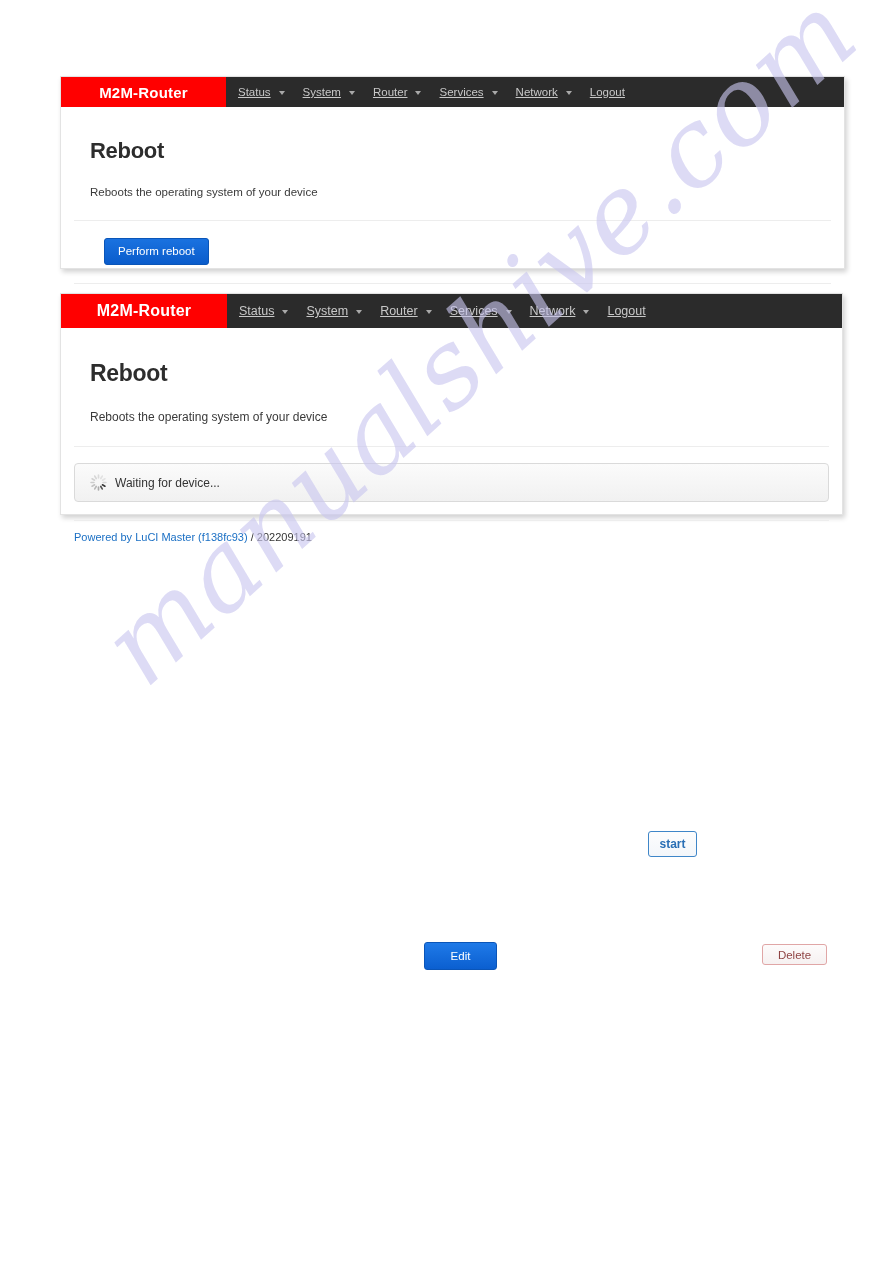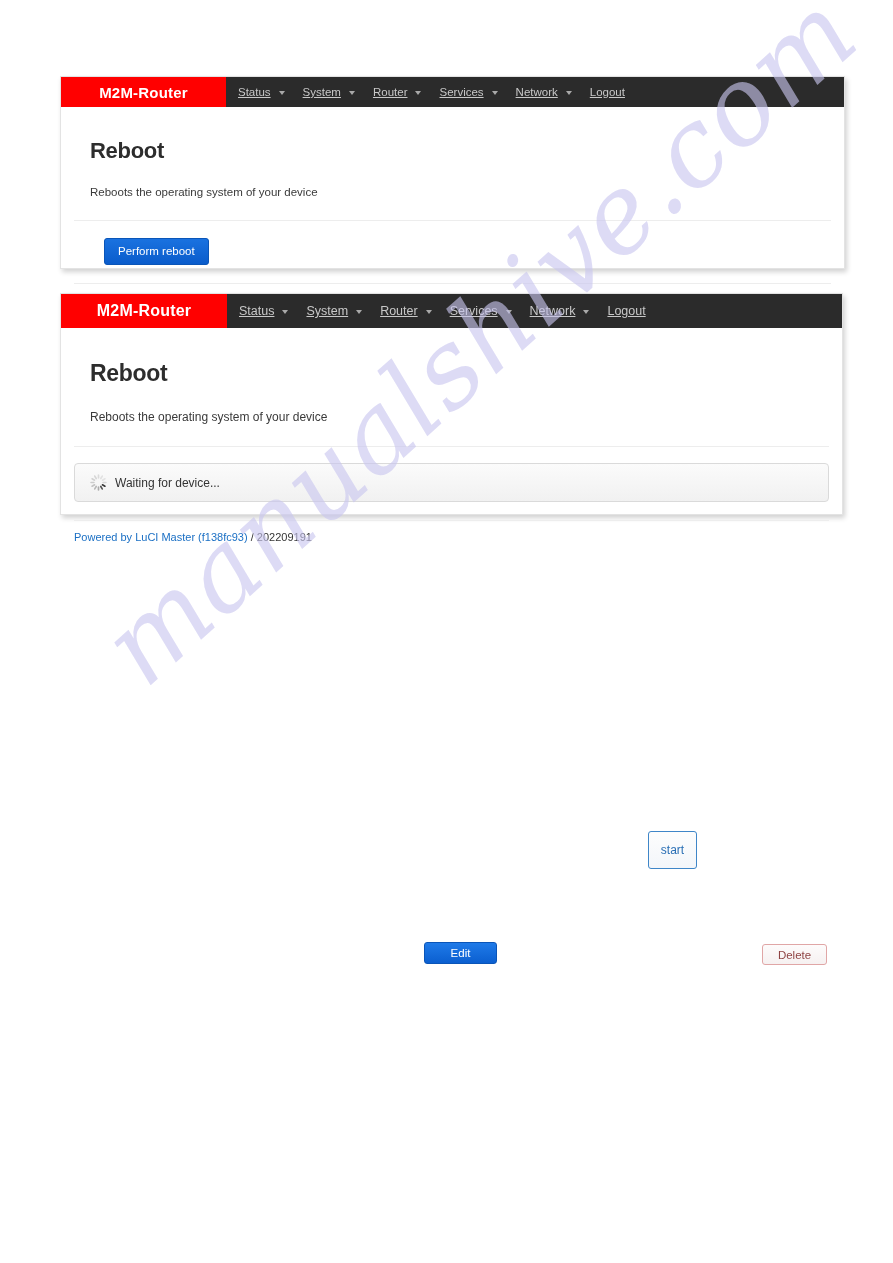--- a/index.html
+++ b/index.html
@@ -176,33 +176,34 @@
   #panel-bottom .page-subtitle { font-size: 12px; padding-top: 7px; }
   #panel-bottom .rule.r1 { margin-top: 22px; }
   #panel-bottom .waiting-box { height: 39px; margin-top: 16px; font-size: 12px; }
   #panel-bottom .rule.r2 { margin-top: 18px; }
   #panel-bottom .footer { font-size: 11px; padding-top: 10px; }
 
   
   .loose { position: absolute; z-index: 4; }
   #btn-start {
     left: 648px; top: 831px;
-    width: 49px; height: 38px;
+    width: 49px; height: 26px;
     box-sizing: border-box;
     background-image: linear-gradient(#fdfdfd, #f3f6fa);
     border: 1px solid #3f86c8;
     border-radius: 3px;
     color: #2a6fb5;
     font-size: 12px;
     display: flex; align-items: center; justify-content: center;
     cursor: pointer;
+    font-weight: bold;
   }
   #btn-edit {
     left: 424px; top: 942px;
-    width: 73px; height: 22px;
+    width: 73px; height: 28px;
     box-sizing: border-box;
     background-image: linear-gradient(#1f7ae8, #0b5fd0);
     border: 1px solid #0a55b8;
     border-radius: 3px;
     color: #ffffff;
     font-size: 11.5px;
     display: flex; align-items: center; justify-content: center;
     cursor: pointer;
   }
   #btn-delete {

